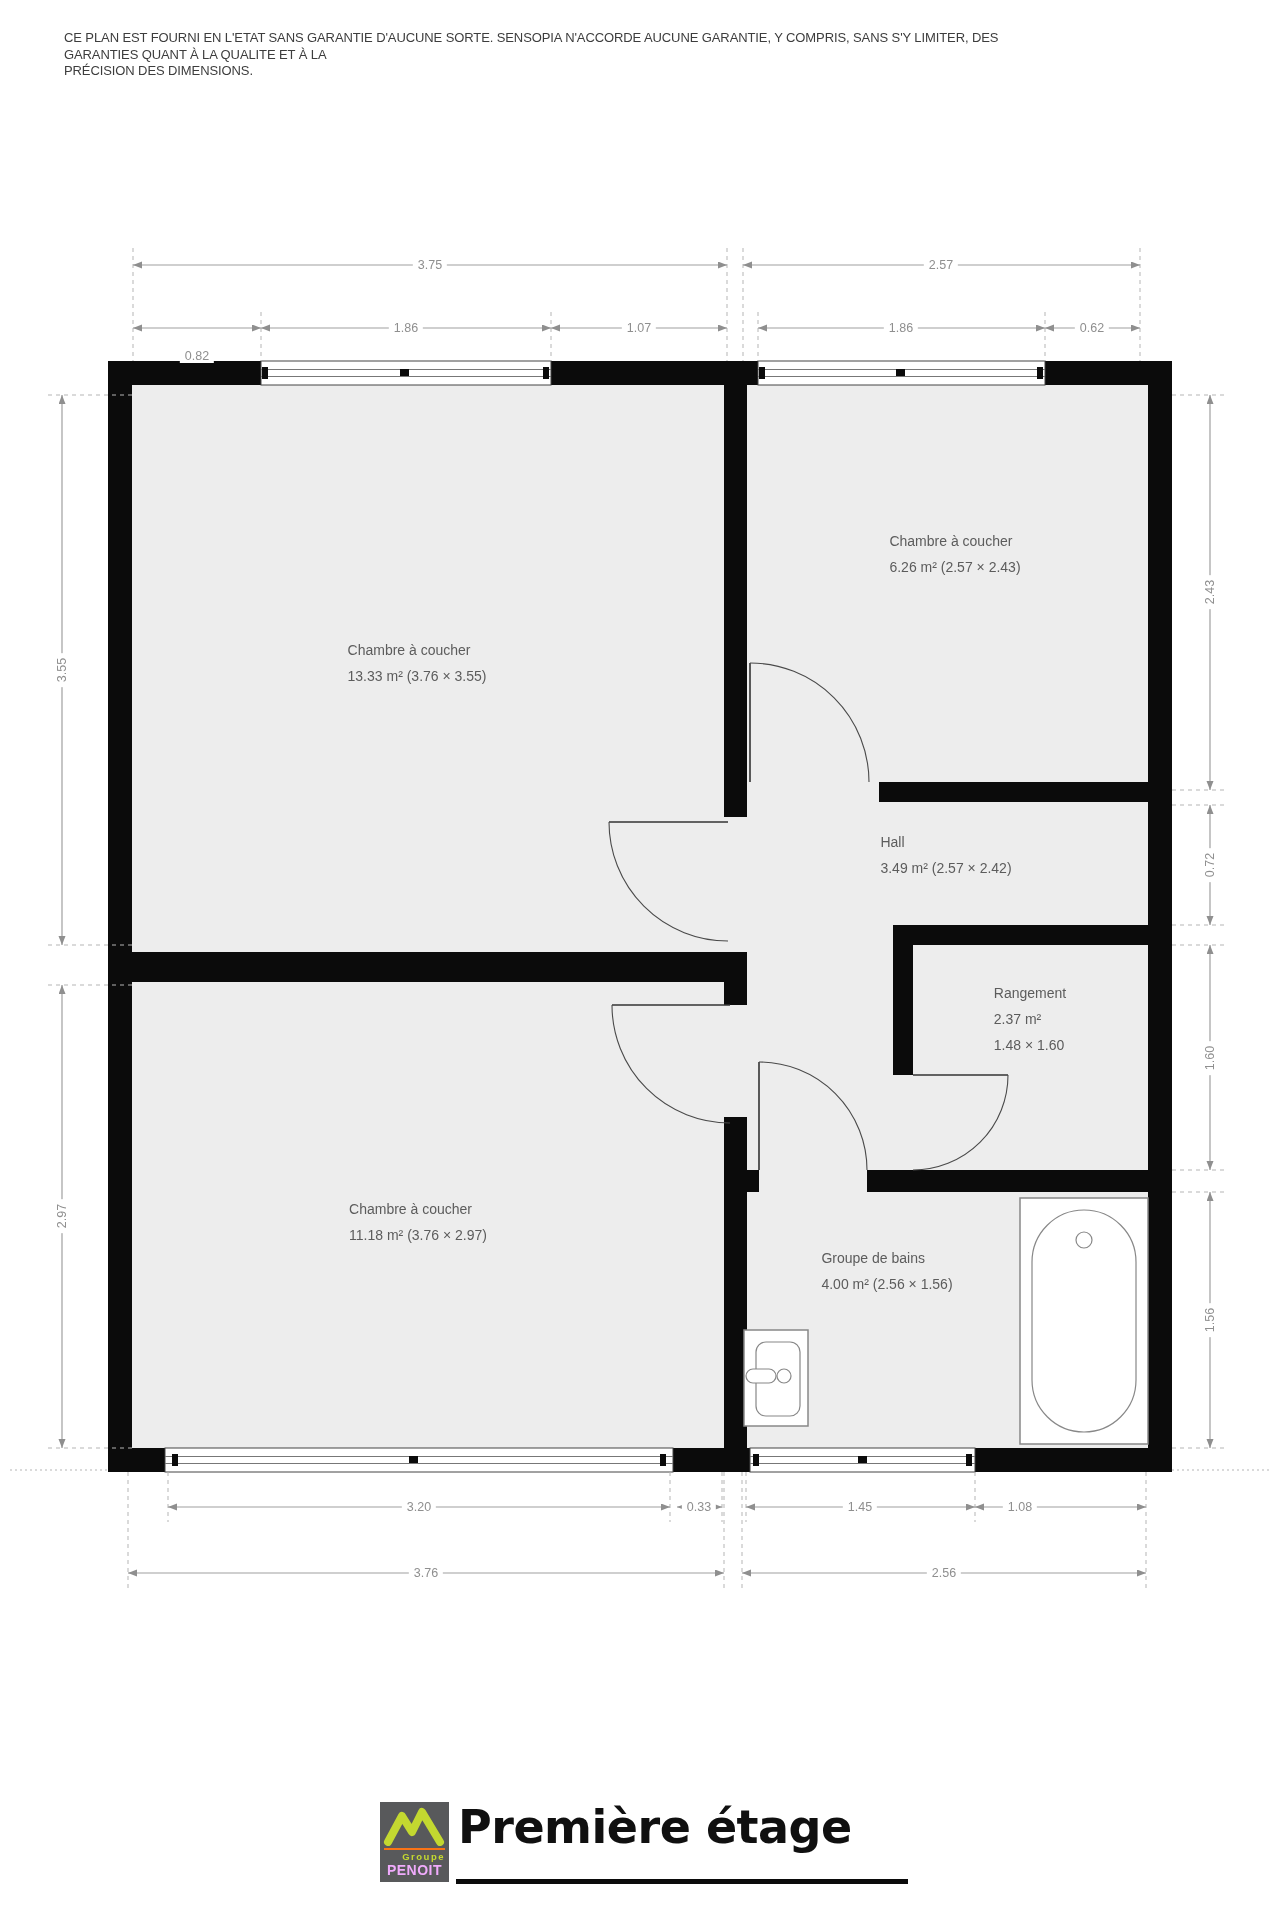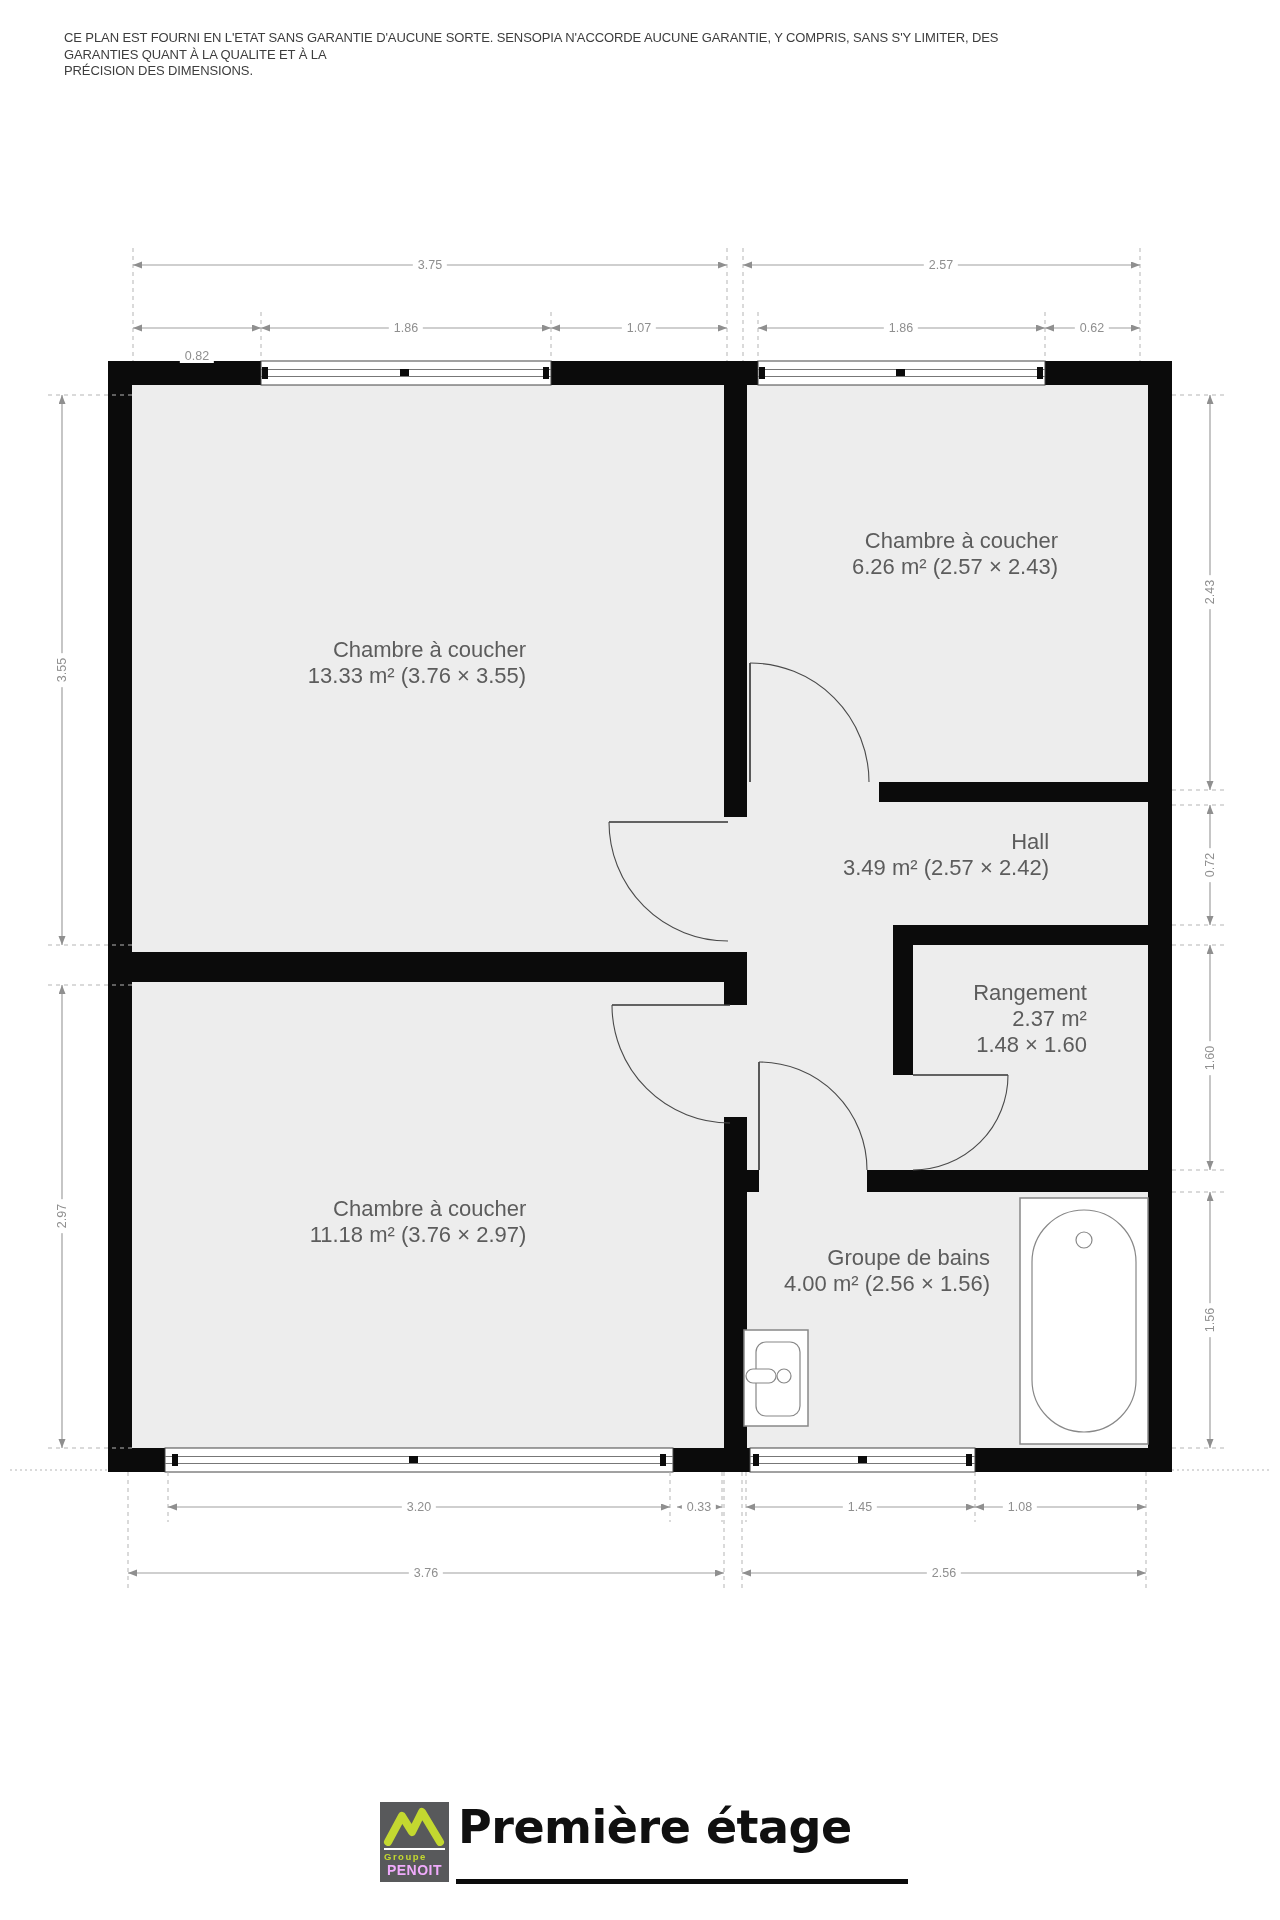--- a/index.html
+++ b/index.html
@@ -4,26 +4,26 @@
 <style>
   html,body{margin:0;padding:0;background:#ffffff;}
   .canvas{position:relative;width:1280px;height:1920px;background:#ffffff;overflow:hidden;
           font-family:"Liberation Sans",sans-serif;}
   .disclaimer{position:absolute;left:64px;top:30px;width:1000px;font-size:13px;line-height:16.5px;
               color:#3d3d3d;letter-spacing:-0.1px;}
   svg.plan{position:absolute;left:0;top:0;}
   .dim{position:absolute;transform:translate(-50%,-50%);background:#ffffff;padding:0 5px;
        font-size:12.5px;color:#8f8f8f;white-space:nowrap;}
   .dim.v{transform:translate(-50%,-50%) rotate(-90deg);}
-  .room-label{position:absolute;transform:translate(-50%,-50%);text-align:right;
-              font-size:22px;line-height:26px;color:#5c5c5c;white-space:nowrap;}
+  .room-label{position:absolute;transform:translate(-50%,-50%);text-align:left;
+              font-size:14px;line-height:26px;color:#5c5c5c;white-space:nowrap;}
   .logo{position:absolute;left:380px;top:1802px;width:69px;height:80px;background:#58595b;}
   .logo .glyph{position:absolute;left:0;top:2px;width:69px;height:42px;}
-  .logo .grp{position:absolute;left:4px;right:4px;top:46px;border-top:2px solid #ffffff;
-             color:#c3d830;font-size:9.5px;font-weight:bold;text-align:left;letter-spacing:1.5px;padding-top:1px;}
+  .logo .grp{position:absolute;left:4px;right:4px;top:46px;border-top:2px solid #f97316;
+             color:#c3d830;font-size:9.5px;font-weight:bold;text-align:right;letter-spacing:1.5px;padding-top:1px;}
   .logo .pen{position:absolute;left:0;right:0;top:60px;color:#f0abfc;font-size:14px;
              font-weight:bold;text-align:center;letter-spacing:0.5px;}
   .floor-title{position:absolute;left:458px;top:1800px;font-size:46px;font-weight:600;
                color:#101010;letter-spacing:-0.5px;font-family:"DejaVu Sans","Liberation Sans",sans-serif;}
   .title-underline{position:absolute;left:456px;top:1879px;width:452px;height:5px;background:#0b0b0b;}
 </style>
 </head>
 <body>
 
 <div class="canvas">

